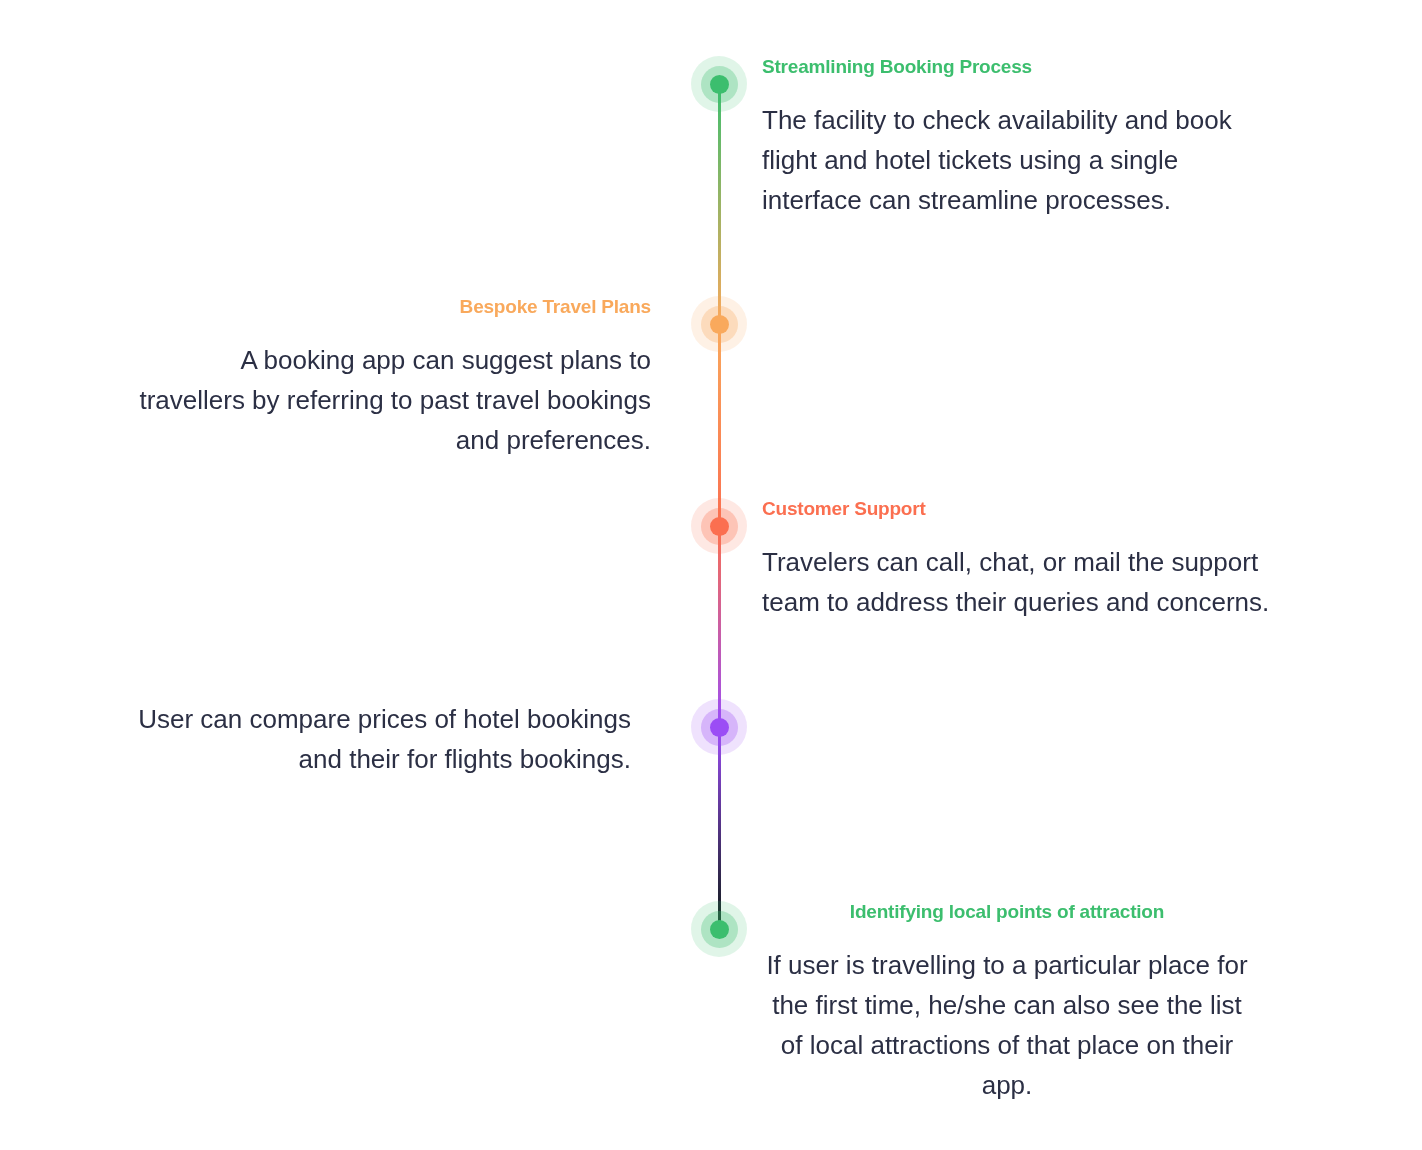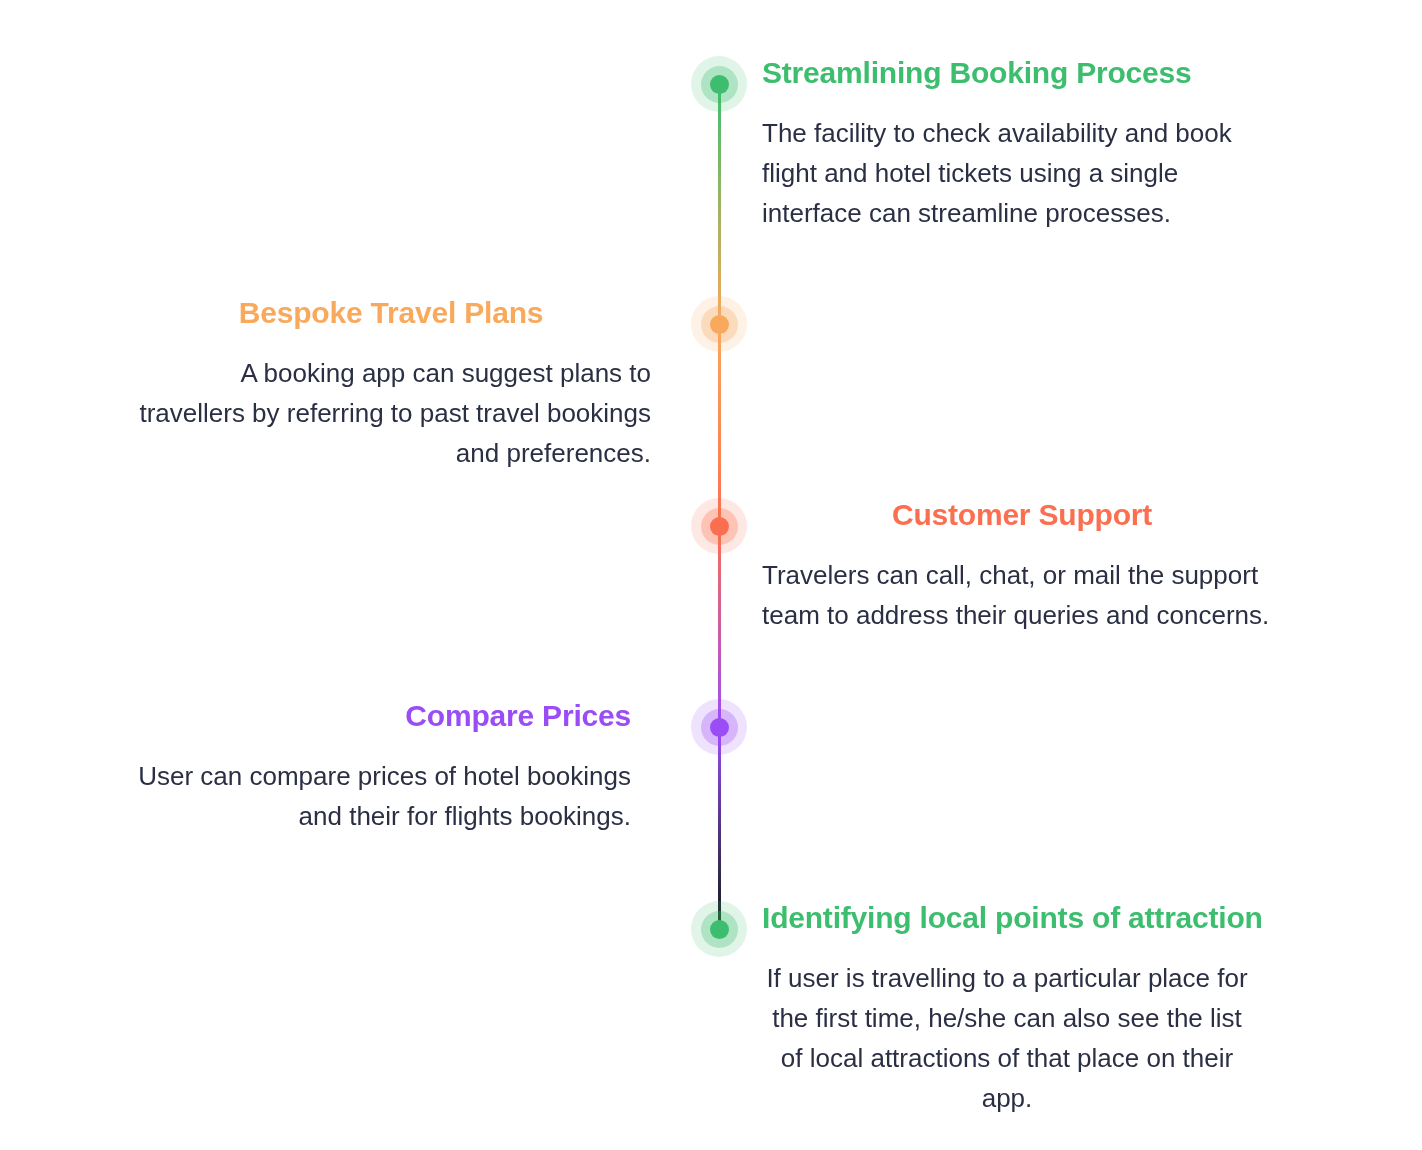--- a/index.html
+++ b/index.html
@@ -65,21 +65,21 @@
 
   
   .entry {
     position: absolute;
     width: 520px;
   }
   .entry.right { left: 762px; text-align: left; }
   .entry.left  { left: 131px; width: 520px; text-align: right; }
 
   .entry-title {
-    font-size: 30px;
+    font-size: 19px;
     font-weight: bold;
     letter-spacing: -0.2px;
     margin: 0 0 22px 0;
     line-height: 1.15;
     white-space: nowrap;
   }
   .entry.left .entry-title { white-space: nowrap; }
 
   .entry-body {
     font-size: 26px;
@@ -105,39 +105,38 @@
     <div class="entry right" style="top: 56px; width: 500px;">
       <h3 class="entry-title" style="color: rgb(60, 190, 110);">Streamlining Booking Process</h3>
       <p class="entry-body">The facility to check availability and book flight and hotel tickets using a single interface can streamline processes.</p>
     </div>
     <div class="node" style="top: 324px;">
       <span class="halo-outer" style="background: rgb(249, 169, 92);"></span>
       <span class="halo-inner" style="background: rgb(249, 169, 92);"></span>
       <span class="dot" style="background: rgb(249, 169, 92);"></span>
     </div>
     <div class="entry left" style="top: 296px; width: 520px;">
-      <h3 class="entry-title" style="color: rgb(249, 169, 92); text-align: center;">Bespoke Travel Plans</h3>
+      <h3 class="entry-title" style="color: rgb(249, 169, 92);">Bespoke Travel Plans</h3>
       <p class="entry-body">A booking app can suggest plans to travellers by referring to past travel bookings and preferences.</p>
     </div>
     <div class="node" style="top: 526px;">
       <span class="halo-outer" style="background: rgb(251, 111, 80);"></span>
       <span class="halo-inner" style="background: rgb(251, 111, 80);"></span>
       <span class="dot" style="background: rgb(251, 111, 80);"></span>
     </div>
     <div class="entry right" style="top: 498px; width: 520px;">
-      <h3 class="entry-title" style="color: rgb(251, 111, 80); text-align: center;">Customer Support</h3>
+      <h3 class="entry-title" style="color: rgb(251, 111, 80);">Customer Support</h3>
       <p class="entry-body">Travelers can call, chat, or mail the support team to address their queries and concerns.</p>
     </div>
     <div class="node" style="top: 727px;">
       <span class="halo-outer" style="background: rgb(155, 77, 245);"></span>
       <span class="halo-inner" style="background: rgb(155, 77, 245);"></span>
       <span class="dot" style="background: rgb(155, 77, 245);"></span>
     </div>
     <div class="entry left" style="top: 699px; width: 500px;">
-      <h3 class="entry-title" style="color: rgb(155, 77, 245);">Compare Prices</h3>
       <p class="entry-body">User can compare prices of hotel bookings and their for flights bookings.</p>
     </div>
     <div class="node" style="top: 929px;">
       <span class="halo-outer" style="background: rgb(60, 190, 110);"></span>
       <span class="halo-inner" style="background: rgb(60, 190, 110);"></span>
       <span class="dot" style="background: rgb(60, 190, 110);"></span>
     </div>
     <div class="entry right" style="top: 901px; width: 490px; text-align: center;">
       <h3 class="entry-title" style="color: rgb(60, 190, 110);">Identifying local points of attraction</h3>
       <p class="entry-body">If user is travelling to a particular place for the first time, he/she can also see the list of local attractions of that place on their app.</p>

